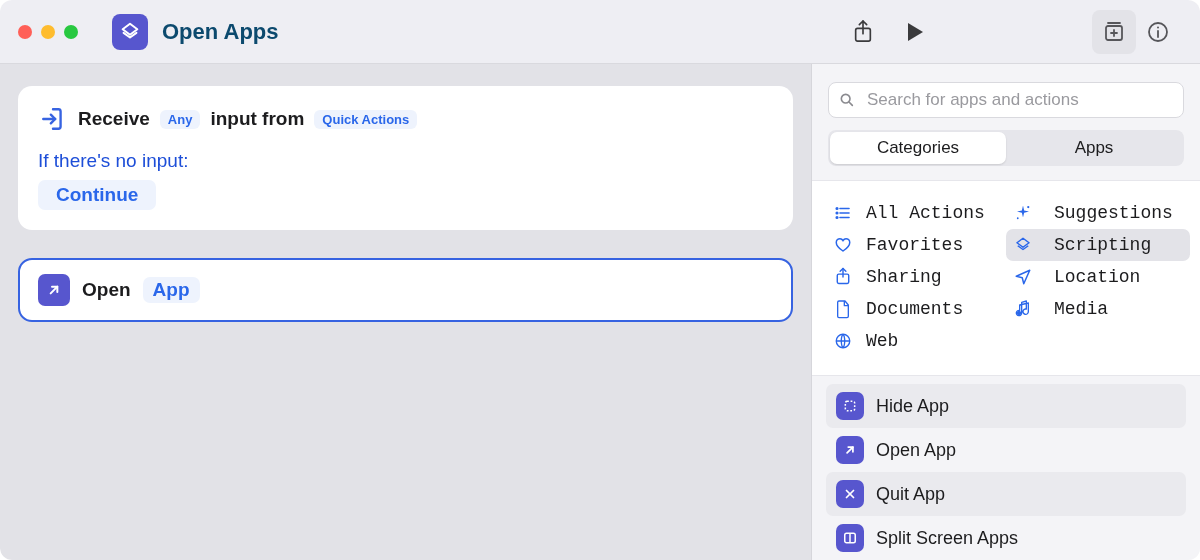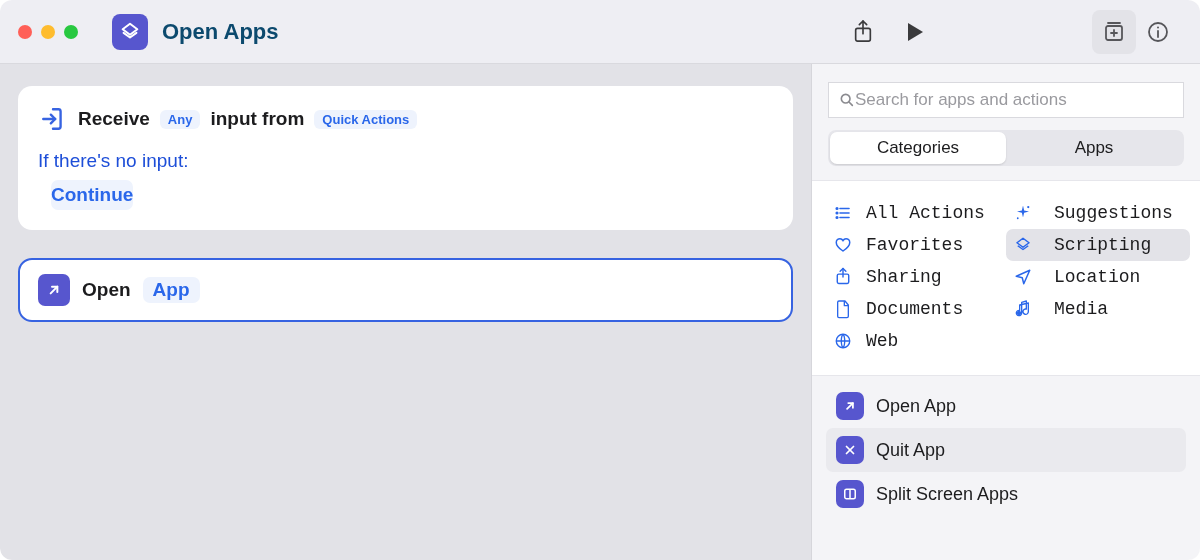--- a/index.html
+++ b/index.html
@@ -102,24 +102,23 @@
       color:#1d4ed8;
       font-size:19px;
       margin-top:16px;
     }
     .continue-token {
       display:inline-block;
       margin-top:8px;
       background:#eef3fd;
       color:#2a67ea;
       font-weight:700;
-      padding:4px 0;
+      padding:4px 18px;
       border-radius:7px;
       font-size:19px;
-      margin-left:13px;
     }
     .action-card {
       background:#fff;
       border:2.5px solid #3763e1;
       border-radius:14px;
       padding:14px 18px;
       display:flex;
       align-items:center;
       gap:12px;
     }
@@ -146,24 +145,24 @@
       flex-direction:column;
       position:relative;
     } 
     .search-wrap {
       padding:18px 16px 12px 16px;
     }
     .search {
       display:flex; align-items:center;
       background:#fff;
       border:1px solid #d9d9de;
-      border-radius:0;
+      border-radius:8px;
       height:36px;
       padding:0 10px;
-      gap:0;
+      gap:12px;
       color:#8a8a8f;
     }
     .search input {
       border:none; outline:none; flex:1;
       font-size:17px; background:transparent; color:#333;
     }
     .search input::placeholder { color:#9a9a9f; }
     .seg-wrap {
       padding: 0 16px 14px 16px;
     }
@@ -427,20 +426,28 @@
                   </svg>
 
               </span>
               <span>Media</span>
             </div>
           </div>
         </div>
       </div>
 
       <div class="actions-list">
+        <div class="act-item striped">
+          <div class="act-ico">
+            <svg width="14" height="14" viewBox="0 0 24 24" fill="none" stroke="#fff" stroke-width="2.6" stroke-dasharray="3 3">
+                <rect x="4" y="4" width="16" height="16" rx="3"></rect>
+              </svg>
+          </div>
+          <span>Hide App</span>
+        </div>
         <div class="act-item">
           <div class="act-ico">
             <svg width="14" height="14" viewBox="0 0 24 24" fill="none" stroke="#fff" stroke-width="3" stroke-linecap="round" stroke-linejoin="round">
                 <path d="M7 17 L17 7"></path>
                 <path d="M9 7 H17 V15"></path>
               </svg>
           </div>
           <span>Open App</span>
         </div>
         <div class="act-item striped">

